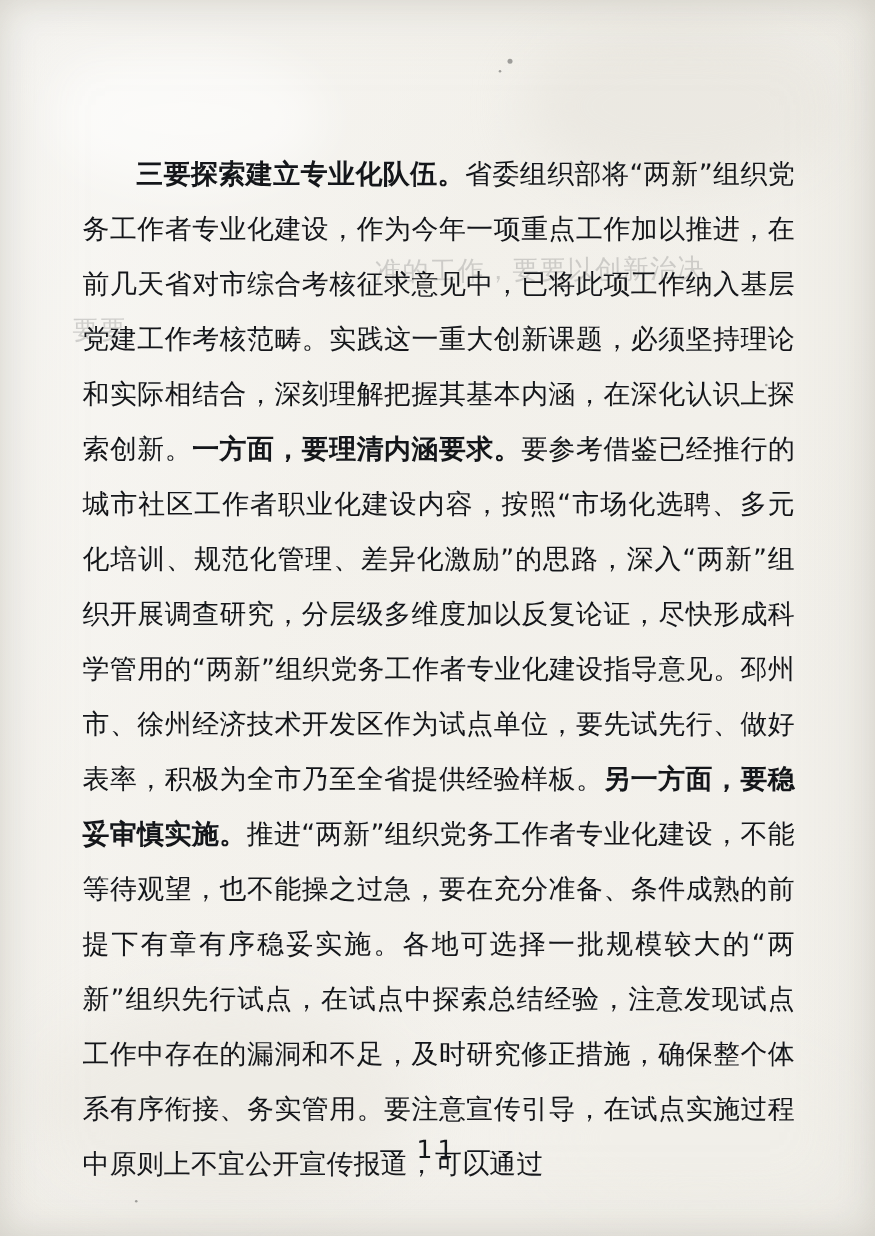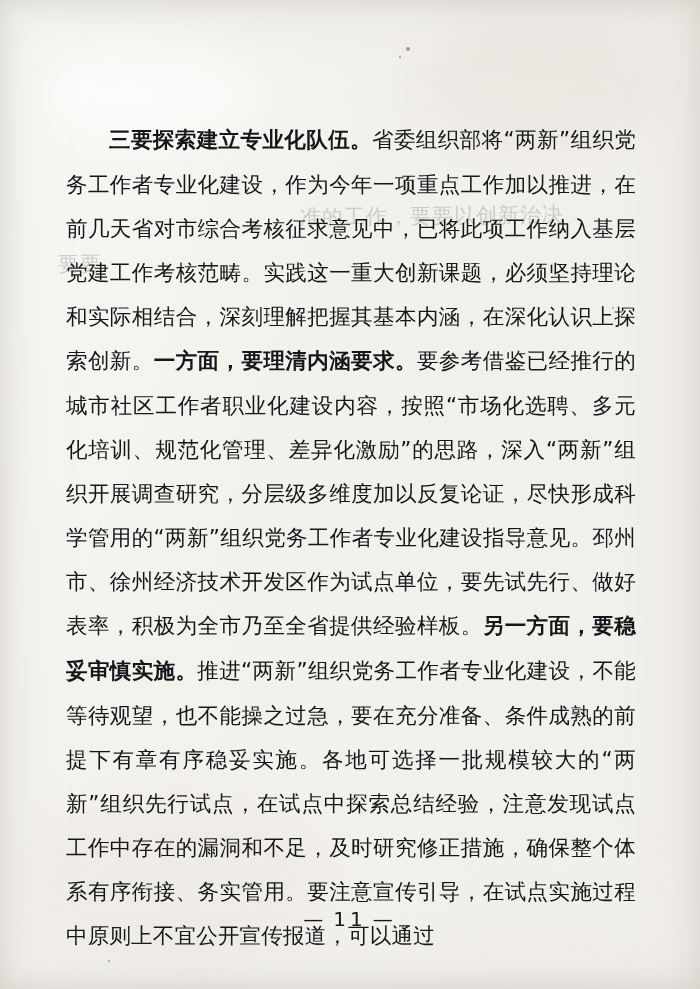--- a/index.html
+++ b/index.html
@@ -60,21 +60,20 @@
 
   #text-body p {
     margin: 0;
   }
   #text-body p.indent {
     text-indent: 2em;
   }
 
   .bold {
     font-weight: bold;
-    font-family: Liberation Mono, monospace;
   }
 
   
   .ghost {
     position: absolute;
     color: rgba(120,120,118,0.30);
     font-family: "DejaVu Sans", sans-serif;
     font-size: 21px;
     line-height: 40px;
     letter-spacing: 1px;

